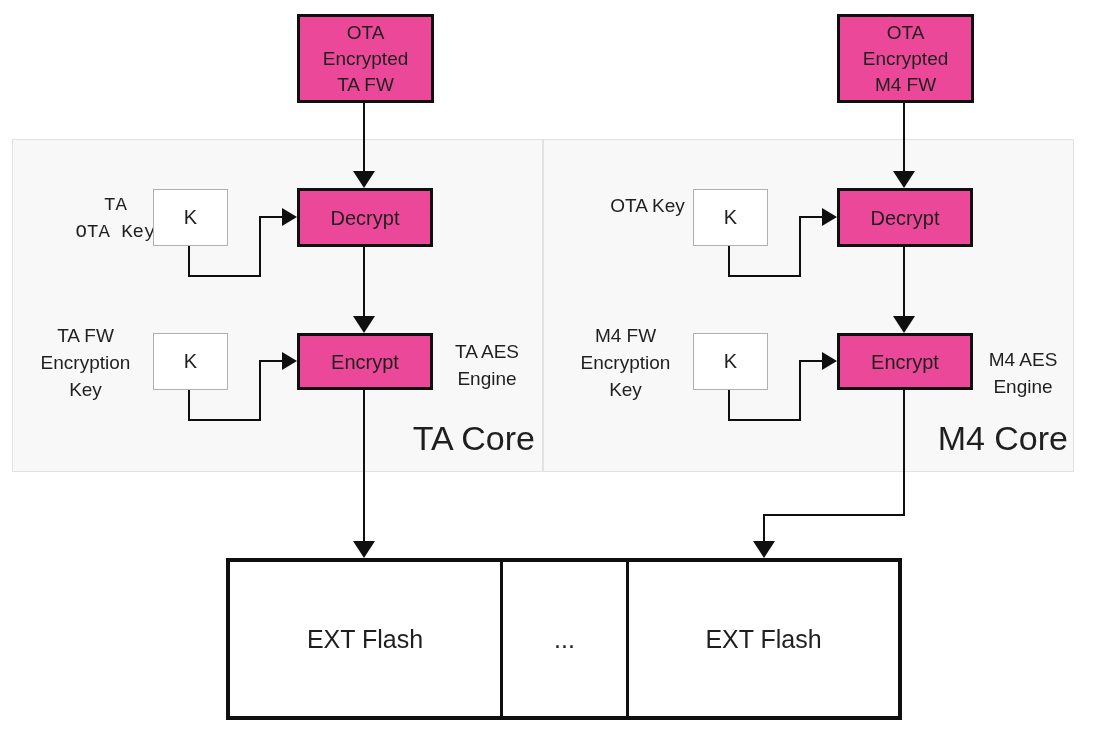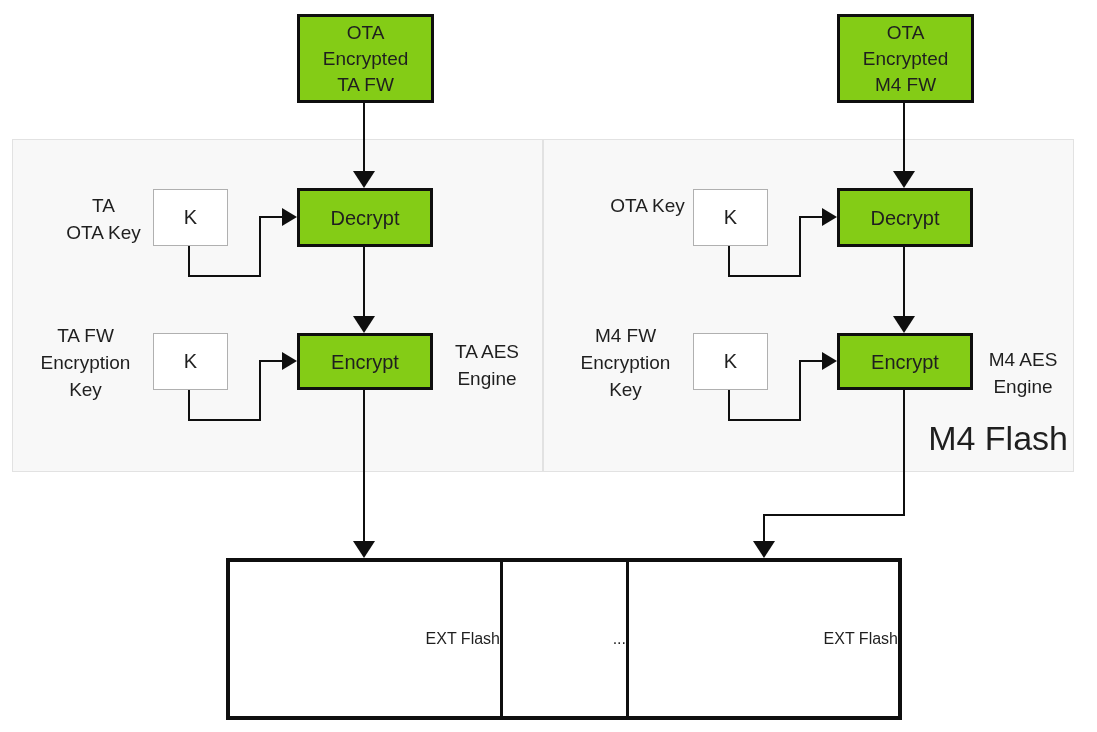--- a/index.html
+++ b/index.html
@@ -13,21 +13,21 @@
     color: #1f1f1f;
     overflow: hidden;
   }
   .region {
     position: absolute;
     background: #f8f8f8;
     border: 1px solid #e2e2e2;
   }
   .box {
     position: absolute;
-    background: #84cc16;
+    background: #ec4899;
     border: 3px solid #0f0f0f;
     display: flex;
     flex-direction: column;
     align-items: center;
     justify-content: center;
     text-align: center;
     font-size: 19px;
     line-height: 26px;
   }
   .box.single { font-size: 20px; }
@@ -69,22 +69,22 @@
   }
   .flash {
     position: absolute;
     left: 226px; top: 558px;
     width: 676px; height: 162px;
     border: 4px solid #0f0f0f;
     background: #ffffff;
     display: flex;
   }
   .flash-cell {
-    display: flex; align-items: center; justify-content: flex-end;
-    font-size: 16px; height: 100%;
+    display: flex; align-items: center; justify-content: center;
+    font-size: 25px; height: 100%;
   }
   .flash-cell.left  { width: 270px; }
   .flash-cell.mid   { width: 129px; border-left: 3px solid #0f0f0f; border-right: 3px solid #0f0f0f; }
   .flash-cell.right { flex: 1; }
 </style>
 </head>
 <body>
 
 <div class="canvas">
 
@@ -93,21 +93,21 @@
 
   <div class="box" style="left:297px; top:14px; width:137px; height:89px;">
     <span>OTA</span>
     <span>Encrypted</span>
     <span>TA FW</span>
   </div>
 
   <div class="line" style="left:363px; top:103px; width:2px; height:70px;"></div>
   <div class="arr-down" style="left:353px; top:171px;"></div>
 
-  <div class="lbl" style="left:36px; top:192px; width:135px;">
+  <div class="lbl" style="left:48px; top:192px; width:135px;font-family:Liberation Mono, monospace;">
     <span>TA</span>
     <span>OTA Key</span>
   </div>
 
   <div class="kbox" style="left:153px; top:189px; width:75px; height:57px;">
     <span>K</span>
   </div>
 
   <div class="line" style="left:188px; top:246px; width:2px; height:31px;"></div>
   <div class="line" style="left:188px; top:275px; width:73px; height:2px;"></div>
@@ -140,20 +140,23 @@
 
   <div class="box single" style="left:297px; top:333px; width:136px; height:57px;">
     <span>Encrypt</span>
   </div>
 
   <div class="lbl" style="left:437px; top:338px; width:100px;">
     <span>TA AES</span>
     <span>Engine</span>
   </div>
 
+  <div class="core-lbl" style="left:390px; top:419px; width:145px;">
+    <span>TA Core</span>
+  </div>
 
   <div class="line" style="left:363px; top:390px; width:2px; height:152px;"></div>
   <div class="arr-down" style="left:353px; top:541px;"></div>
 
   <div class="box" style="left:837px; top:14px; width:137px; height:89px;">
     <span>OTA</span>
     <span>Encrypted</span>
     <span>M4 FW</span>
   </div>
 
@@ -200,21 +203,21 @@
   <div class="box single" style="left:837px; top:333px; width:136px; height:57px;">
     <span>Encrypt</span>
   </div>
 
   <div class="lbl" style="left:973px; top:346px; width:100px;">
     <span>M4 AES</span>
     <span>Engine</span>
   </div>
 
   <div class="core-lbl" style="left:920px; top:419px; width:148px;">
-    <span>M4 Flash</span>
+    <span>M4 Core</span>
   </div>
 
   <div class="line" style="left:903px; top:390px; width:2px; height:126px;"></div>
   <div class="line" style="left:763px; top:514px; width:142px; height:2px;"></div>
   <div class="line" style="left:763px; top:514px; width:2px; height:29px;"></div>
   <div class="arr-down" style="left:753px; top:541px;"></div>
 
   <div class="flash">
     <div class="flash-cell left">
       <span>EXT Flash</span>

